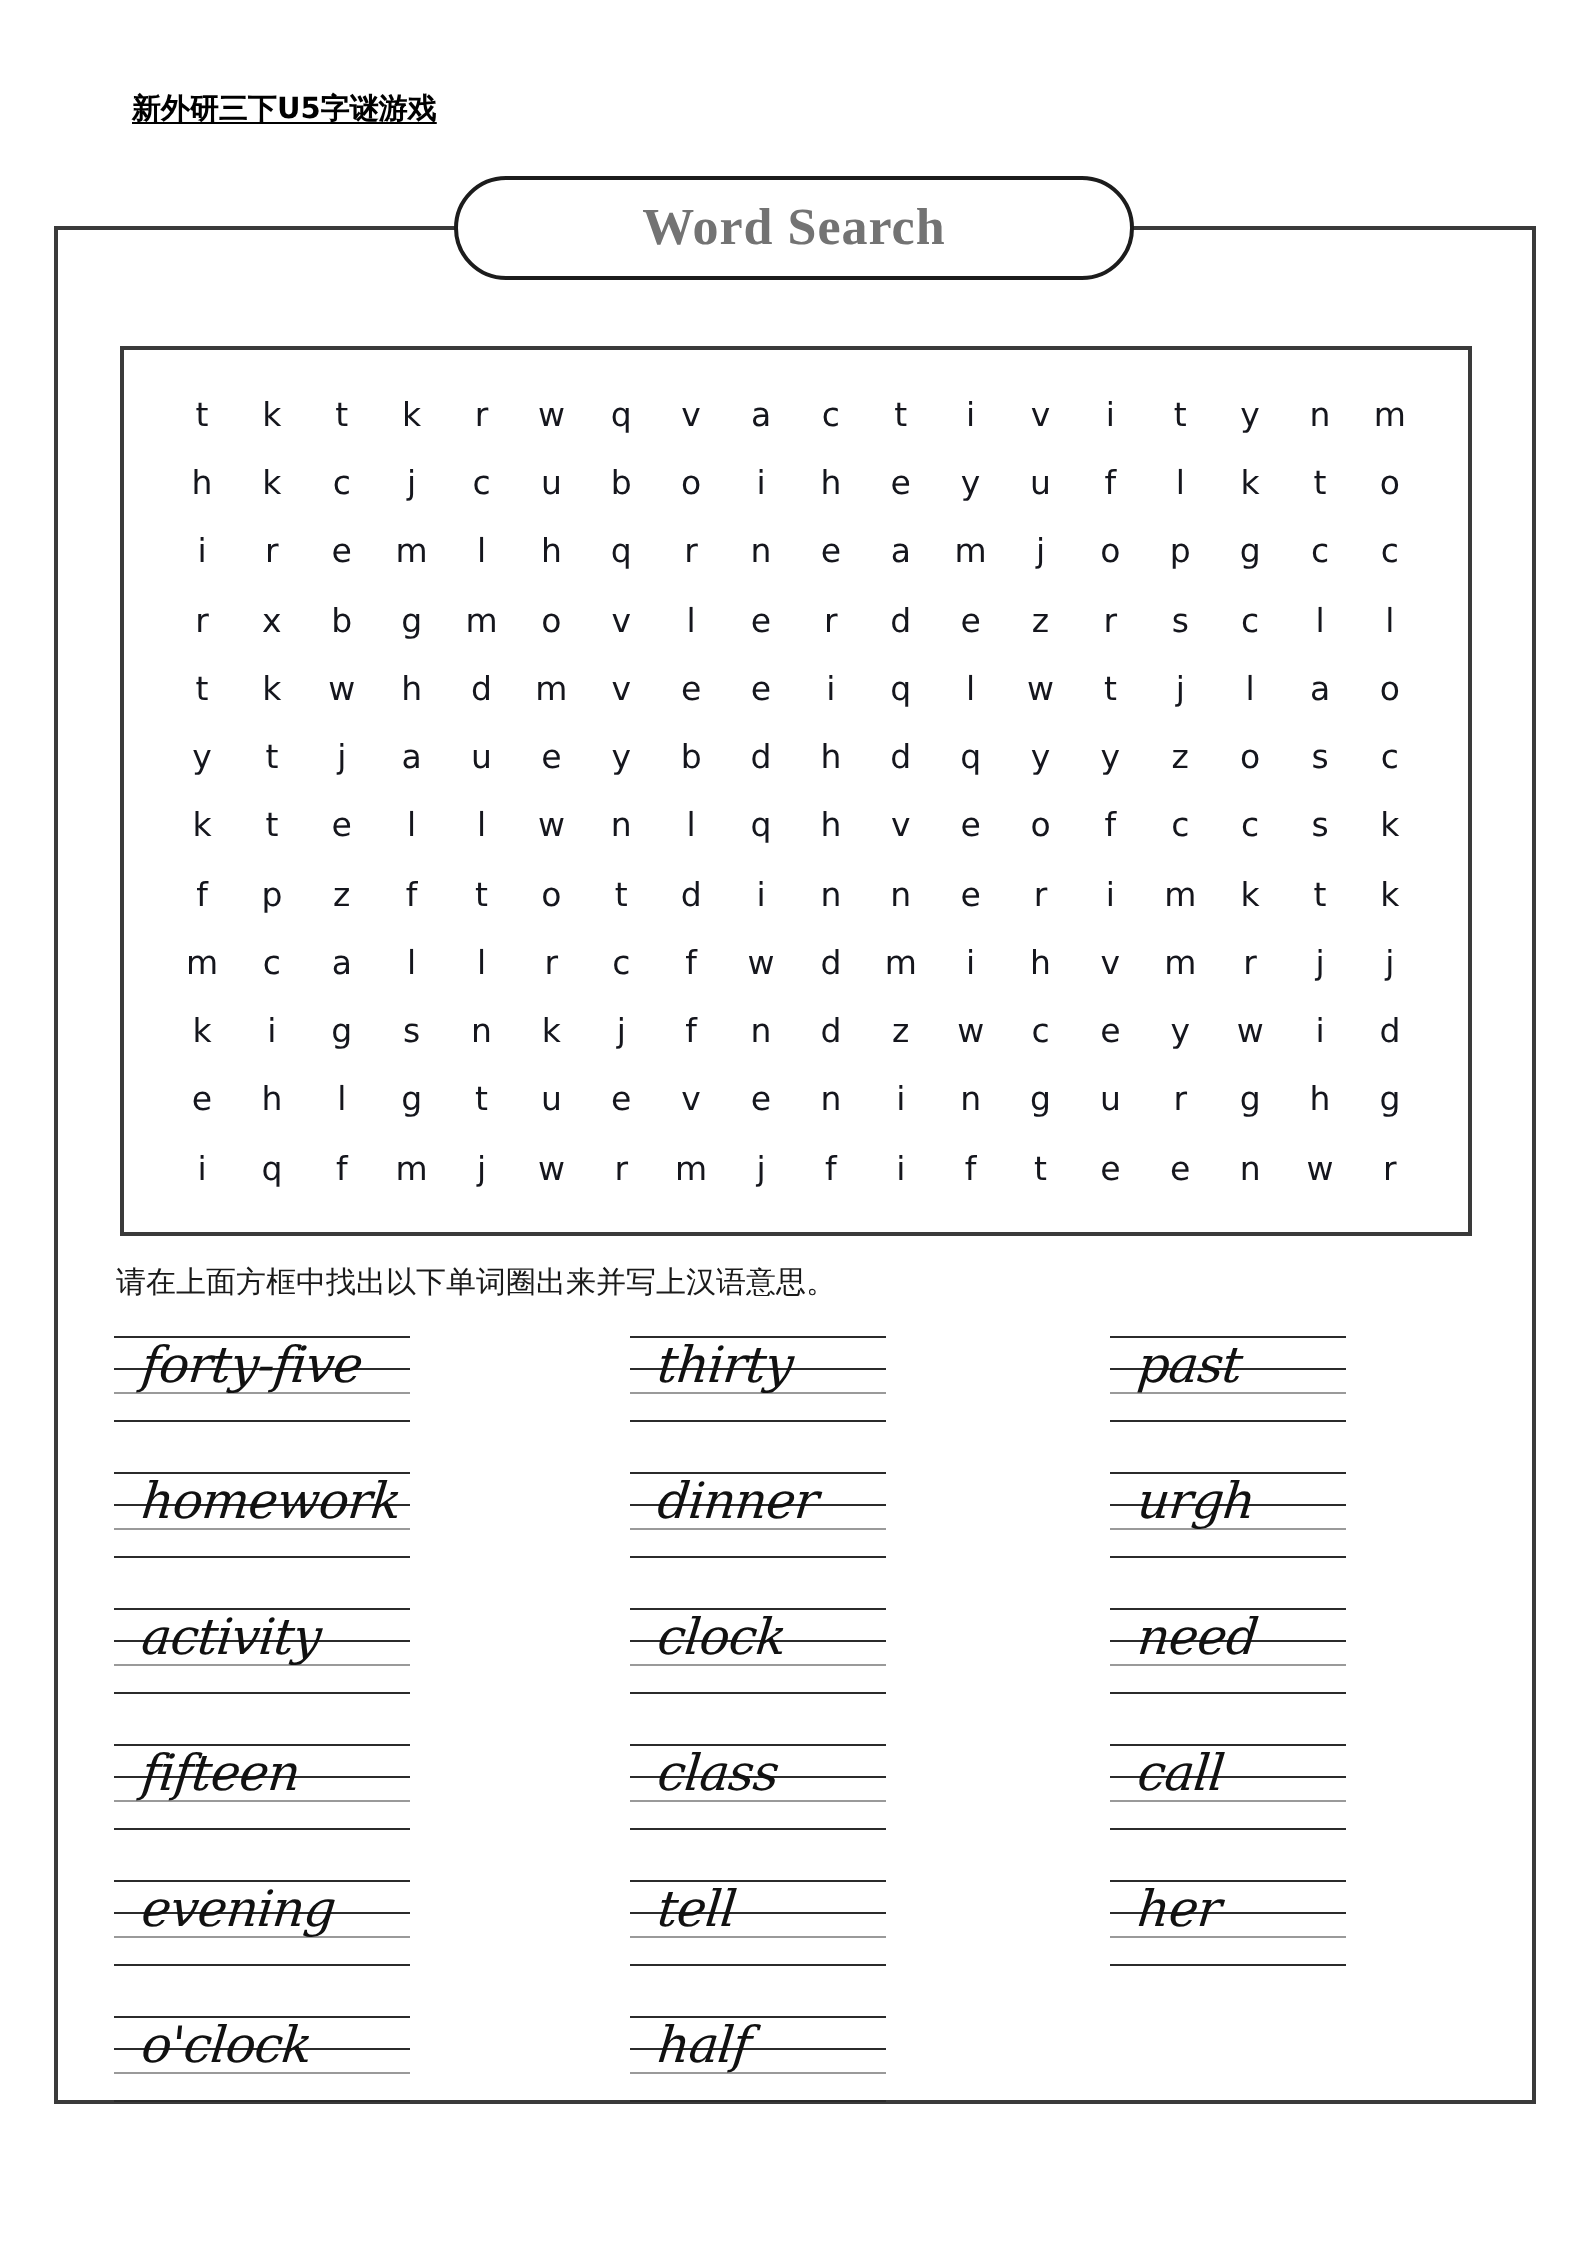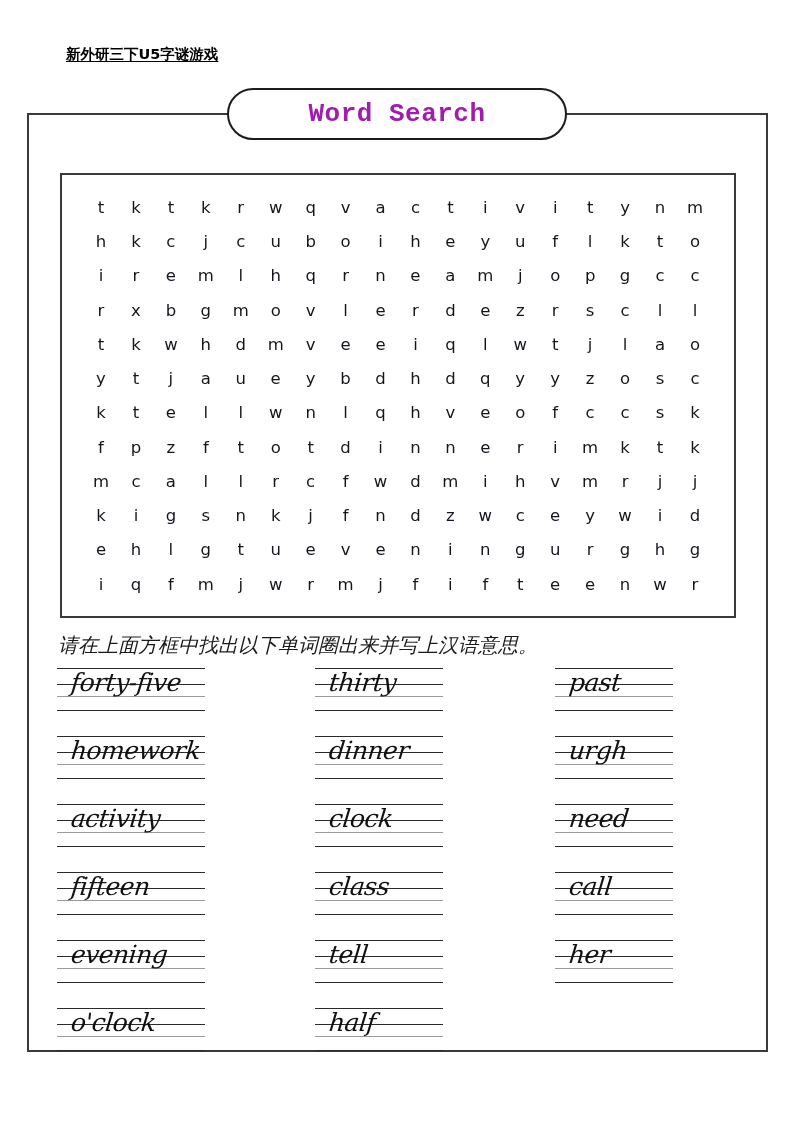--- a/index.html
+++ b/index.html
@@ -52,25 +52,25 @@
     border: 2px solid #1c1c1c;
     border-radius: 26px;
     background: #ffffff;
     box-sizing: border-box;
     display: flex;
     align-items: center;
     justify-content: center;
     z-index: 4;
   }
   #title-pill-text {
-    font-family: Liberation Mono, monospace;
+    font-family: Liberation Serif, serif;
     font-size: 26px;
     font-weight: bold;
     letter-spacing: 0.5px;
-    color: #a21caf;
+    color: #737373;
   }
 
   
   #grid-box {
     position: absolute;
     left: 60px;
     top: 173px;
     width: 676px;
     height: 445px;
     border: 2px solid #3a3a3a;
@@ -106,25 +106,24 @@
     line-height: 1;
     letter-spacing: 0;
   }
 
   
   #instruction {
     position: absolute;
     left: 58px;
     top: 632px;
     font-family: "DejaVu Serif", serif;
-    font-size: 20px;
+    font-size: 15px;
     color: #1a1a1a;
     white-space: nowrap;
     z-index: 3;
-    font-style: italic;
   }
 
   
   #word-list {
     position: absolute;
     left: 57px;
     top: 660px;
     width: 700px;
     height: 390px;
     z-index: 3;

